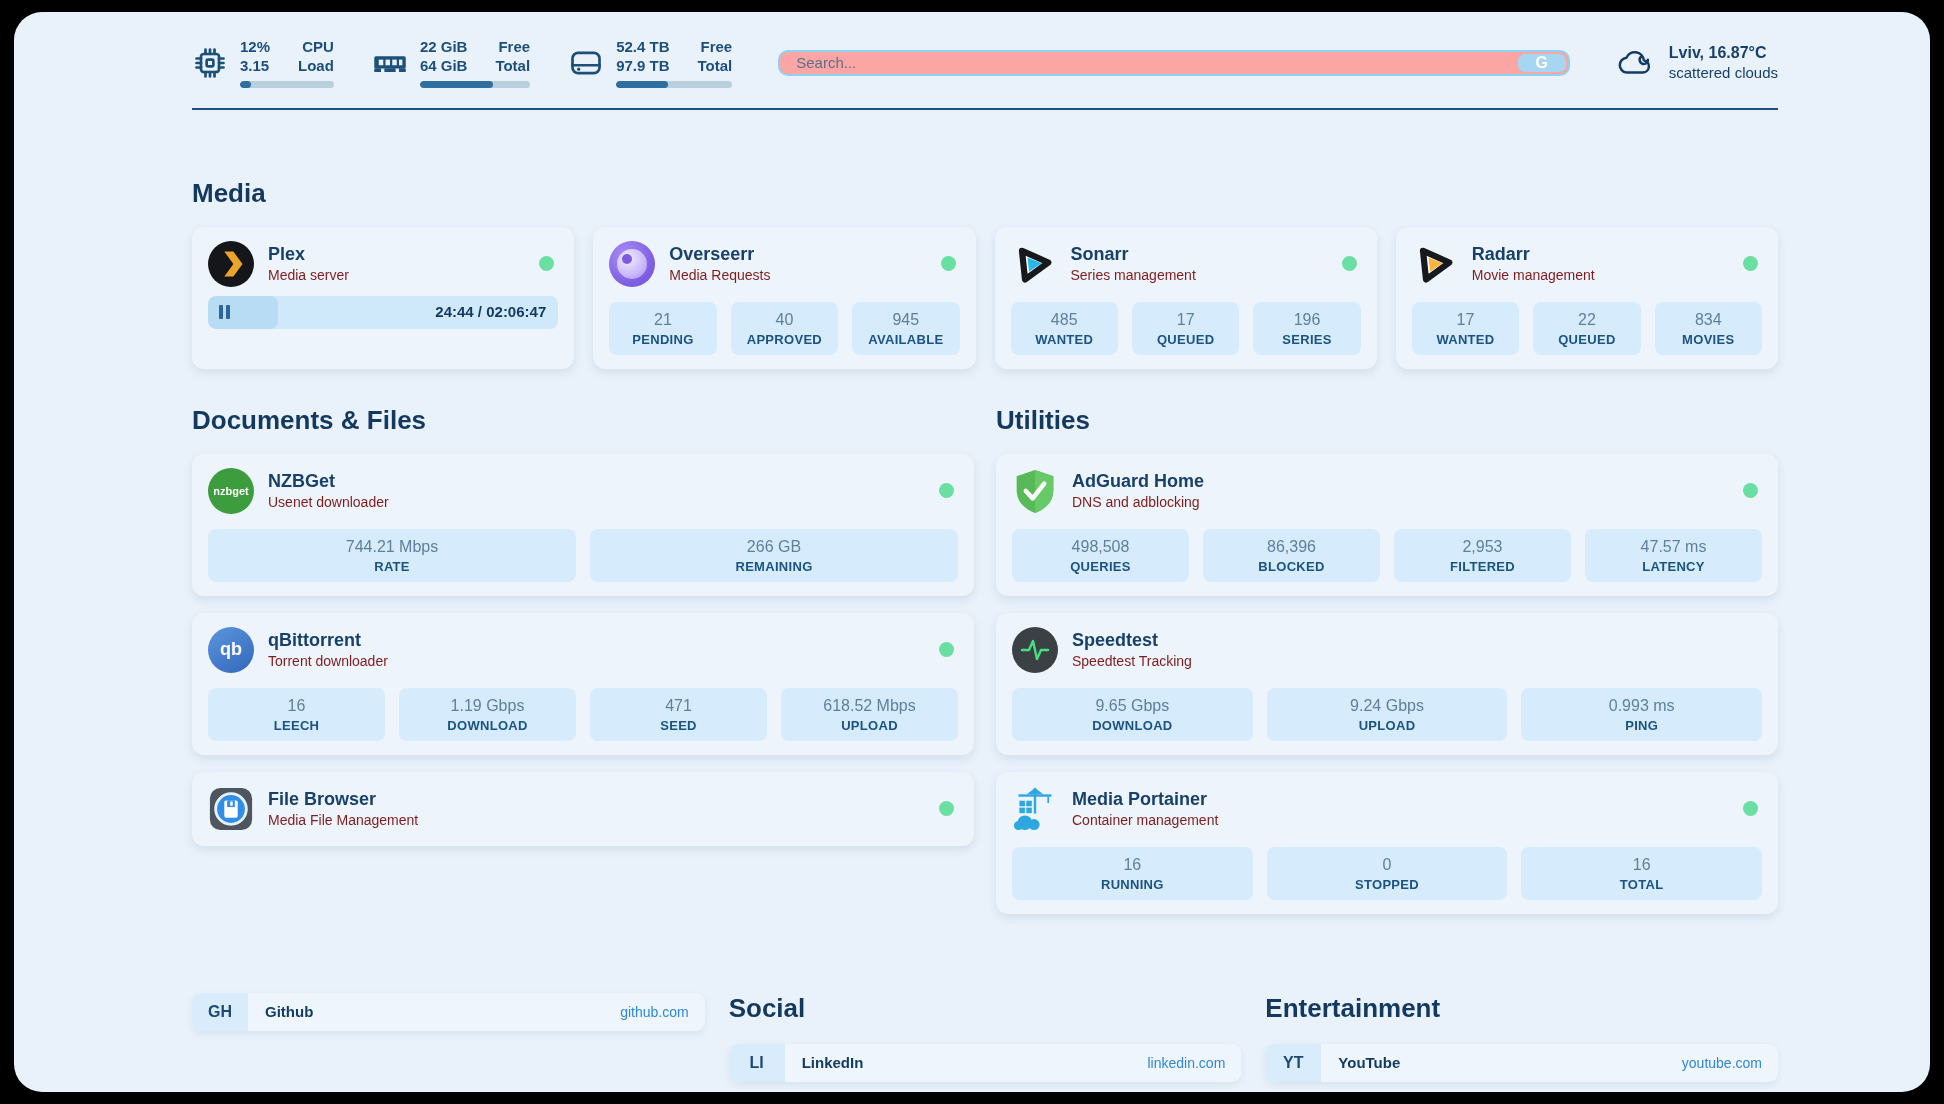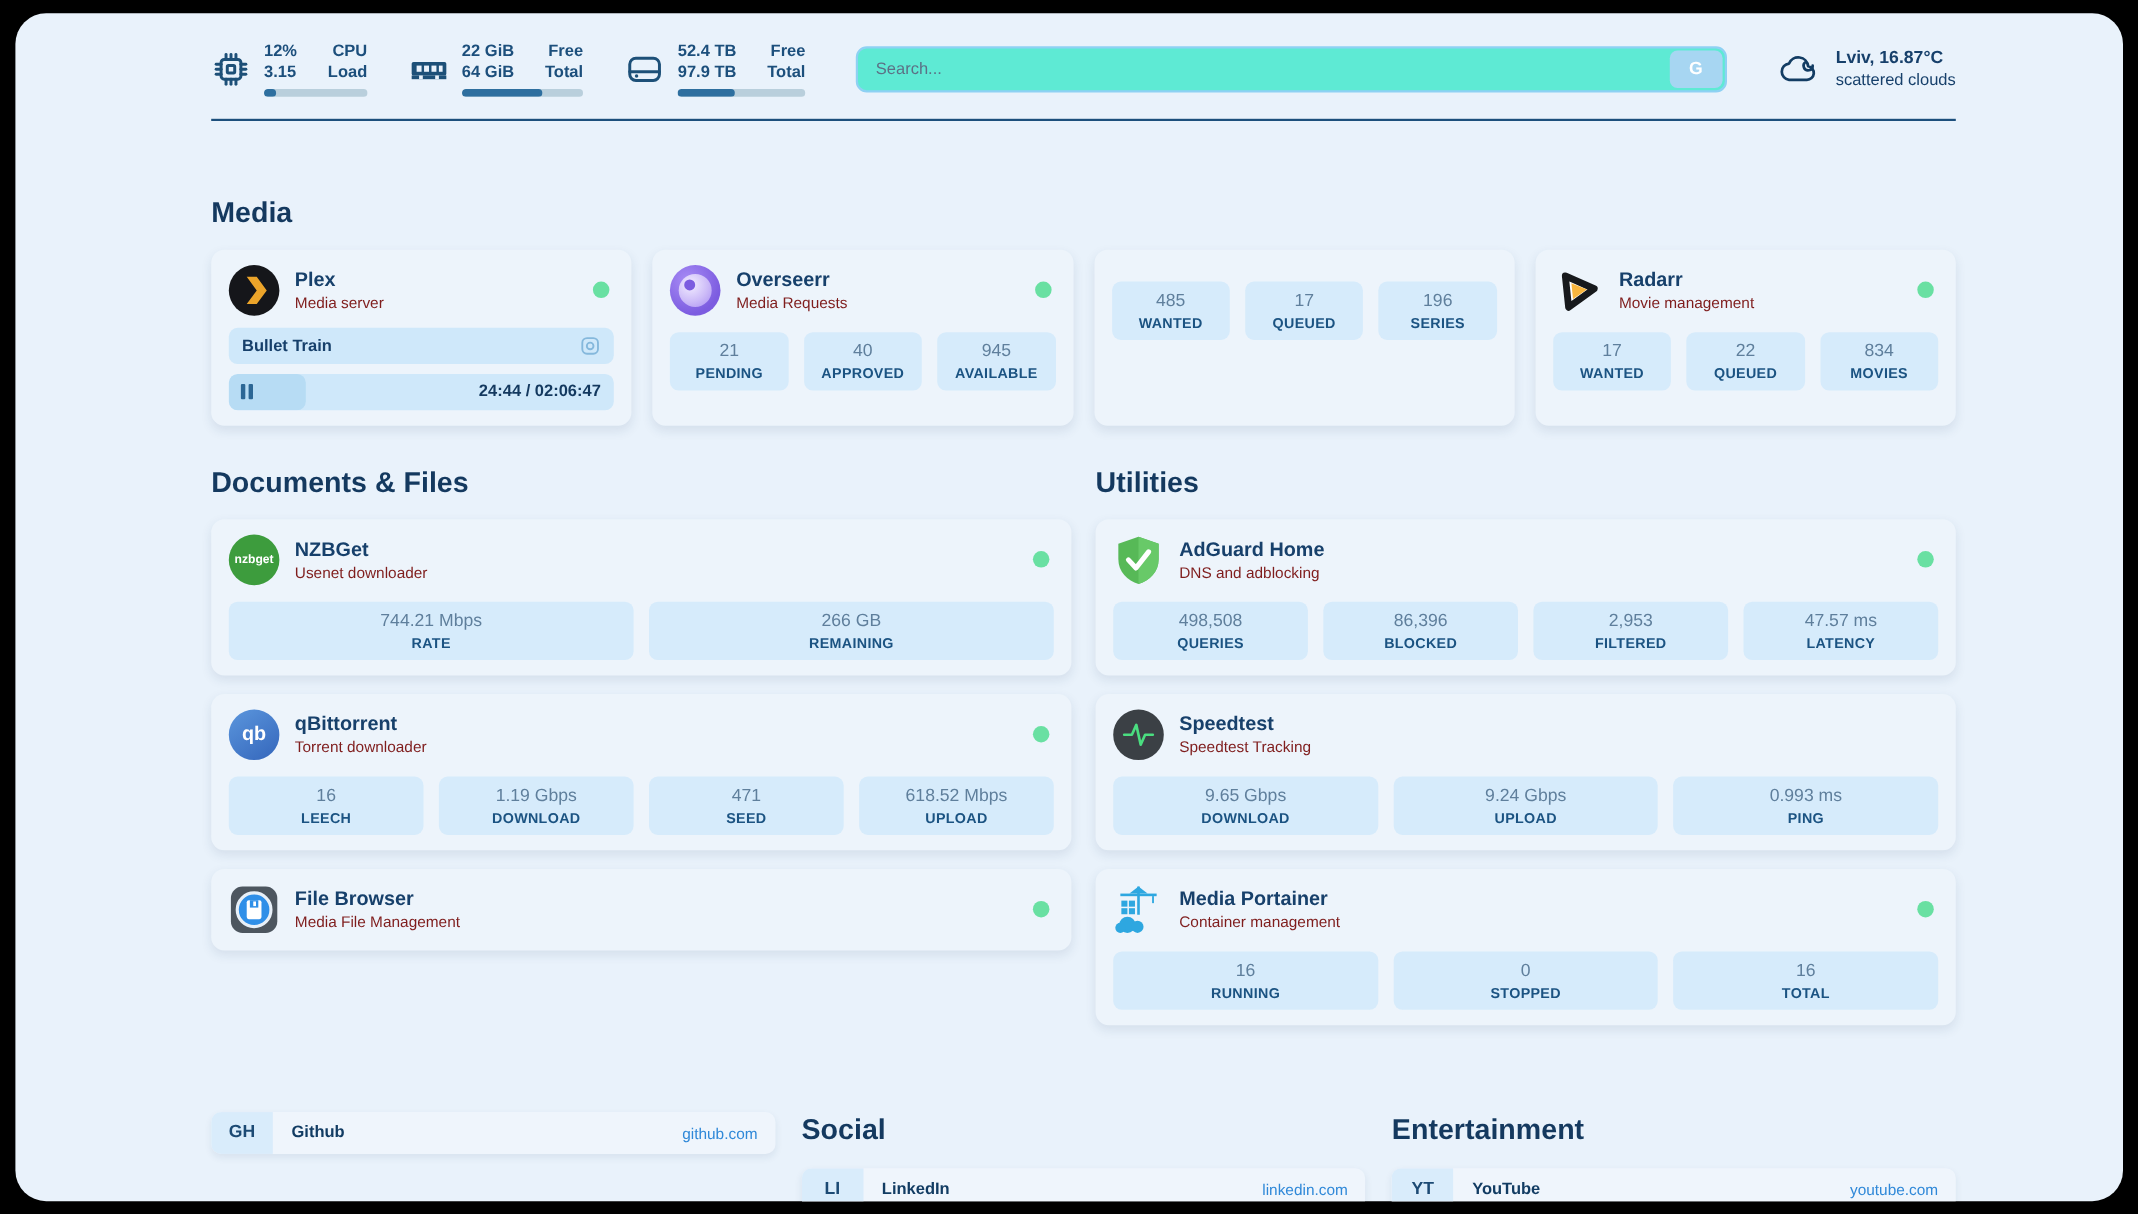--- a/index.html
+++ b/index.html
@@ -16,22 +16,22 @@
   .hw { display:flex; gap:12px; align-items:center; }
   .hw-icon { width:36px; height:36px; flex:none; }
   .hw-body { display:flex; flex-direction:column; }
   .hw-grid { display:flex; gap:28px; font-size:15px; font-weight:700; color:#1c4f7c; line-height:1.25; }
   .hw-col2 { text-align:right; }
   .hw-track { margin-top:5px; height:7px; background:#b9cfdc; border-radius:4px; overflow:hidden; }
   .hw-fill { height:100%; background:#2e6f9f; border-radius:4px; }
 
   .search-wrap { position:relative; flex:1; margin:0 44px 0 46px; }
   .search-input {
-    width:100%; height:42px; border:2px solid #8ed1f3; border-radius:10px;
-    background:#5eead4; padding:0 62px 0 16px; font-size:15px; color:#30455a;
+    width:100%; height:26px; border:2px solid #8ed1f3; border-radius:10px;
+    background:#fca5a5; padding:0 62px 0 16px; font-size:15px; color:#30455a;
     font-family:"Liberation Sans", sans-serif; outline:none;
   }
   .search-input::placeholder { color:#5c7186; }
   .search-btn {
     position:absolute; right:4px; top:4px; bottom:4px; width:48px;
     background:#a7d6f2; border-radius:7px; display:flex; align-items:center; justify-content:center;
     color:#ffffff; font-size:16px; font-weight:700; cursor:pointer;
   }
   .weather { display:flex; align-items:center; gap:13px; }
   .weather-icon { width:42px; height:42px; flex:none; }
@@ -219,27 +219,20 @@
               <svg width="46" height="46" viewBox="0 0 48 48">
                   <path d="M17 11 h9.5 L36 24 26.5 37 H17 L26.5 24 Z" fill="#eba42a"></path>
                 </svg>
             </div>
             <div>
               <div class="app-title">Plex</div>
               <div class="app-sub">Media server</div>
             </div>
             <div class="dot"></div>
           </div>
-          <div class="media-row">
-            <span>Bullet Train</span>
-            <svg class="cam" viewBox="0 0 20 20" fill="none" stroke="#85b8dc" stroke-width="1.8">
-              <rect x="2.5" y="2.5" width="15" height="15" rx="4.5"></rect>
-              <circle cx="10" cy="10" r="3.2"></circle>
-            </svg>
-          </div>
           <div class="progress-row">
             <div class="progress-fill" style="width: 20%;"></div>
             <div class="pause">
                 <span></span>
                 <span></span>
               </div>
             <div class="time">24:44 / 02:06:47</div>
           </div>
         </div>
 
@@ -266,20 +259,33 @@
               <div class="stat-lab">APPROVED</div>
             </div>
             <div class="stat">
               <div class="stat-val">945</div>
               <div class="stat-lab">AVAILABLE</div>
             </div>
           </div>
         </div>
 
         <div class="card">
+          <div class="card-head">
+            <div class="app-icon">
+              <svg width="46" height="46" viewBox="0 0 48 48" style="transform:rotate(-6deg);">
+                <path d="M13 9 L39 24 L13 39 Z" fill="#ffffff" stroke="#17191c" stroke-width="6.5" stroke-linejoin="round"></path>
+                <path d="M18 16.5 L32 24 L18 31.5 Z" fill="#28b8e8"></path>
+              </svg>
+            </div>
+            <div>
+              <div class="app-title">Sonarr</div>
+              <div class="app-sub">Series management</div>
+            </div>
+            <div class="dot"></div>
+          </div>
           <div class="stats">
             <div class="stat">
               <div class="stat-val">485</div>
               <div class="stat-lab">WANTED</div>
             </div>
             <div class="stat">
               <div class="stat-val">17</div>
               <div class="stat-lab">QUEUED</div>
             </div>
             <div class="stat">

